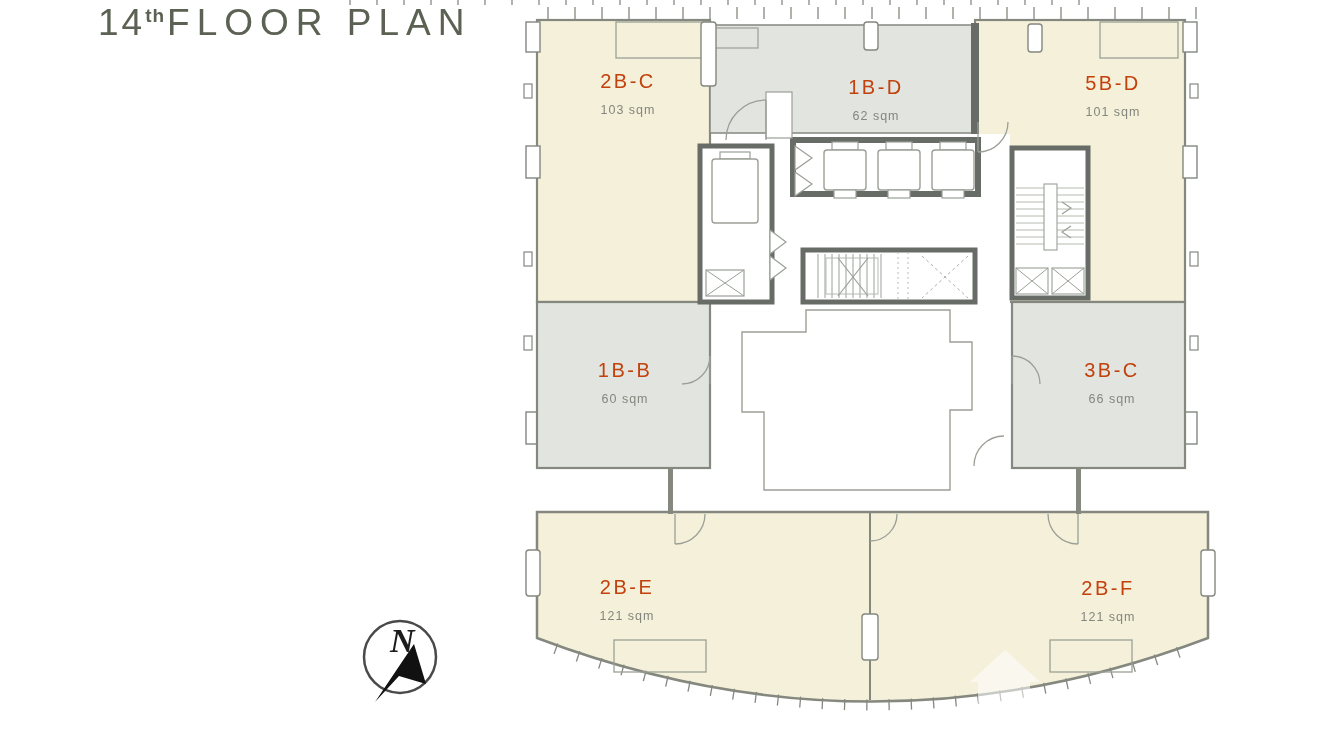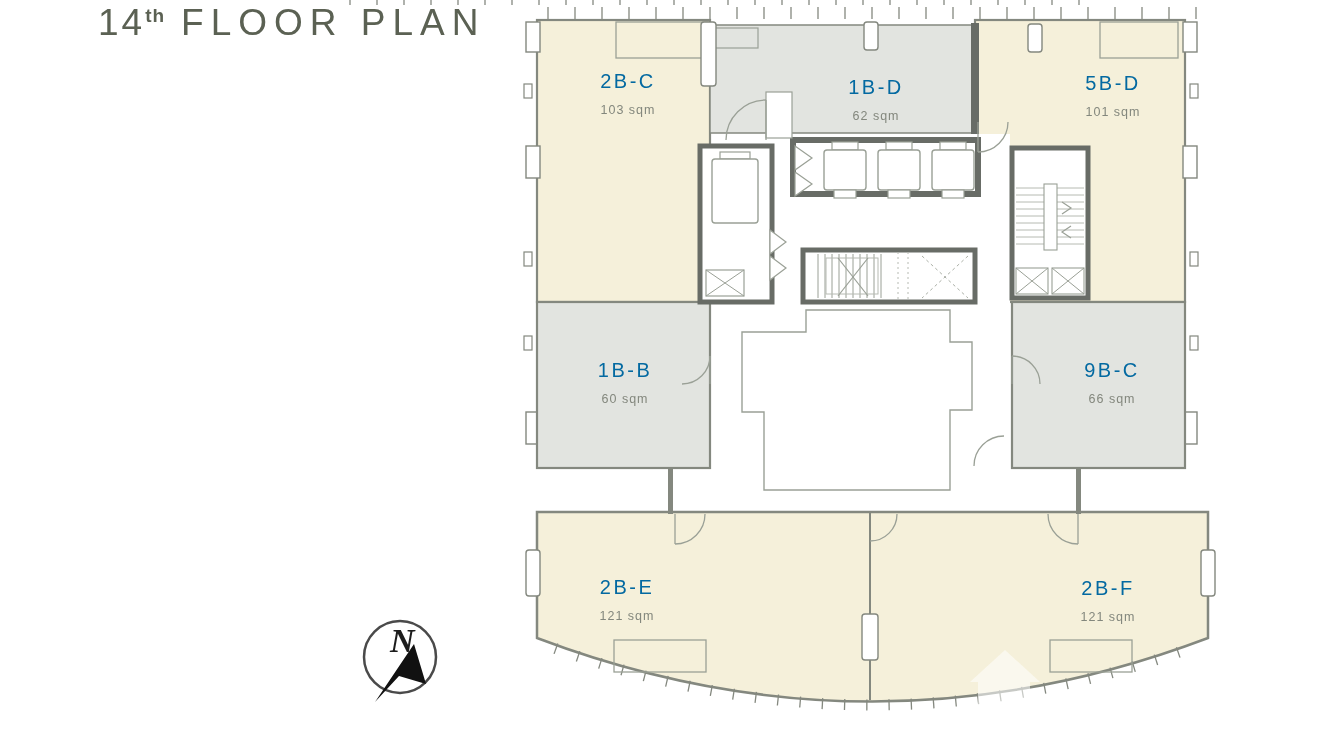--- a/index.html
+++ b/index.html
@@ -6,27 +6,27 @@
   body{
     width:1342px;height:754px;position:relative;background:#ffffff;
     font-family:"Liberation Sans", sans-serif;overflow:hidden;
   }
   #plan-svg{position:absolute;left:0;top:0;}
   .title{
     position:absolute;left:98px;top:2px;color:#5b6153;
     font-size:37px;font-weight:300;letter-spacing:3px;white-space:nowrap;
   }
   .title sup{font-size:19px;letter-spacing:1px;font-weight:bold;}
-  .title .t-main{letter-spacing:7px;margin-left:16px;}
+  .title .t-main{letter-spacing:7px;margin-left:2px;}
   .unit-label{
     position:absolute;width:170px;margin-left:-85px;text-align:center;
     pointer-events:none;
   }
   .unit-name{
-    font-size:20px;letter-spacing:2.5px;color:#0369a1;font-weight:400;
+    font-size:20px;letter-spacing:2.5px;color:#c2410c;font-weight:400;
   }
   .unit-area{
     font-size:12.5px;letter-spacing:1px;color:#83877d;margin-top:10px;
   }
 </style>
 </head>
 <body>
 
 <svg id="plan-svg" width="1342" height="754" viewBox="0 0 1342 754">
 
@@ -305,21 +305,21 @@
 </div>
 <div class="unit-label" style="left:1113px;top:72px">
   <div class="unit-name">5B-D</div>
   <div class="unit-area">101 sqm</div>
 </div>
 <div class="unit-label" style="left:625px;top:359px">
   <div class="unit-name">1B-B</div>
   <div class="unit-area">60 sqm</div>
 </div>
 <div class="unit-label" style="left:1112px;top:359px">
-  <div class="unit-name">9B-C</div>
+  <div class="unit-name">3B-C</div>
   <div class="unit-area">66 sqm</div>
 </div>
 <div class="unit-label" style="left:627px;top:576px">
   <div class="unit-name">2B-E</div>
   <div class="unit-area">121 sqm</div>
 </div>
 <div class="unit-label" style="left:1108px;top:577px">
   <div class="unit-name">2B-F</div>
   <div class="unit-area">121 sqm</div>
 </div>

